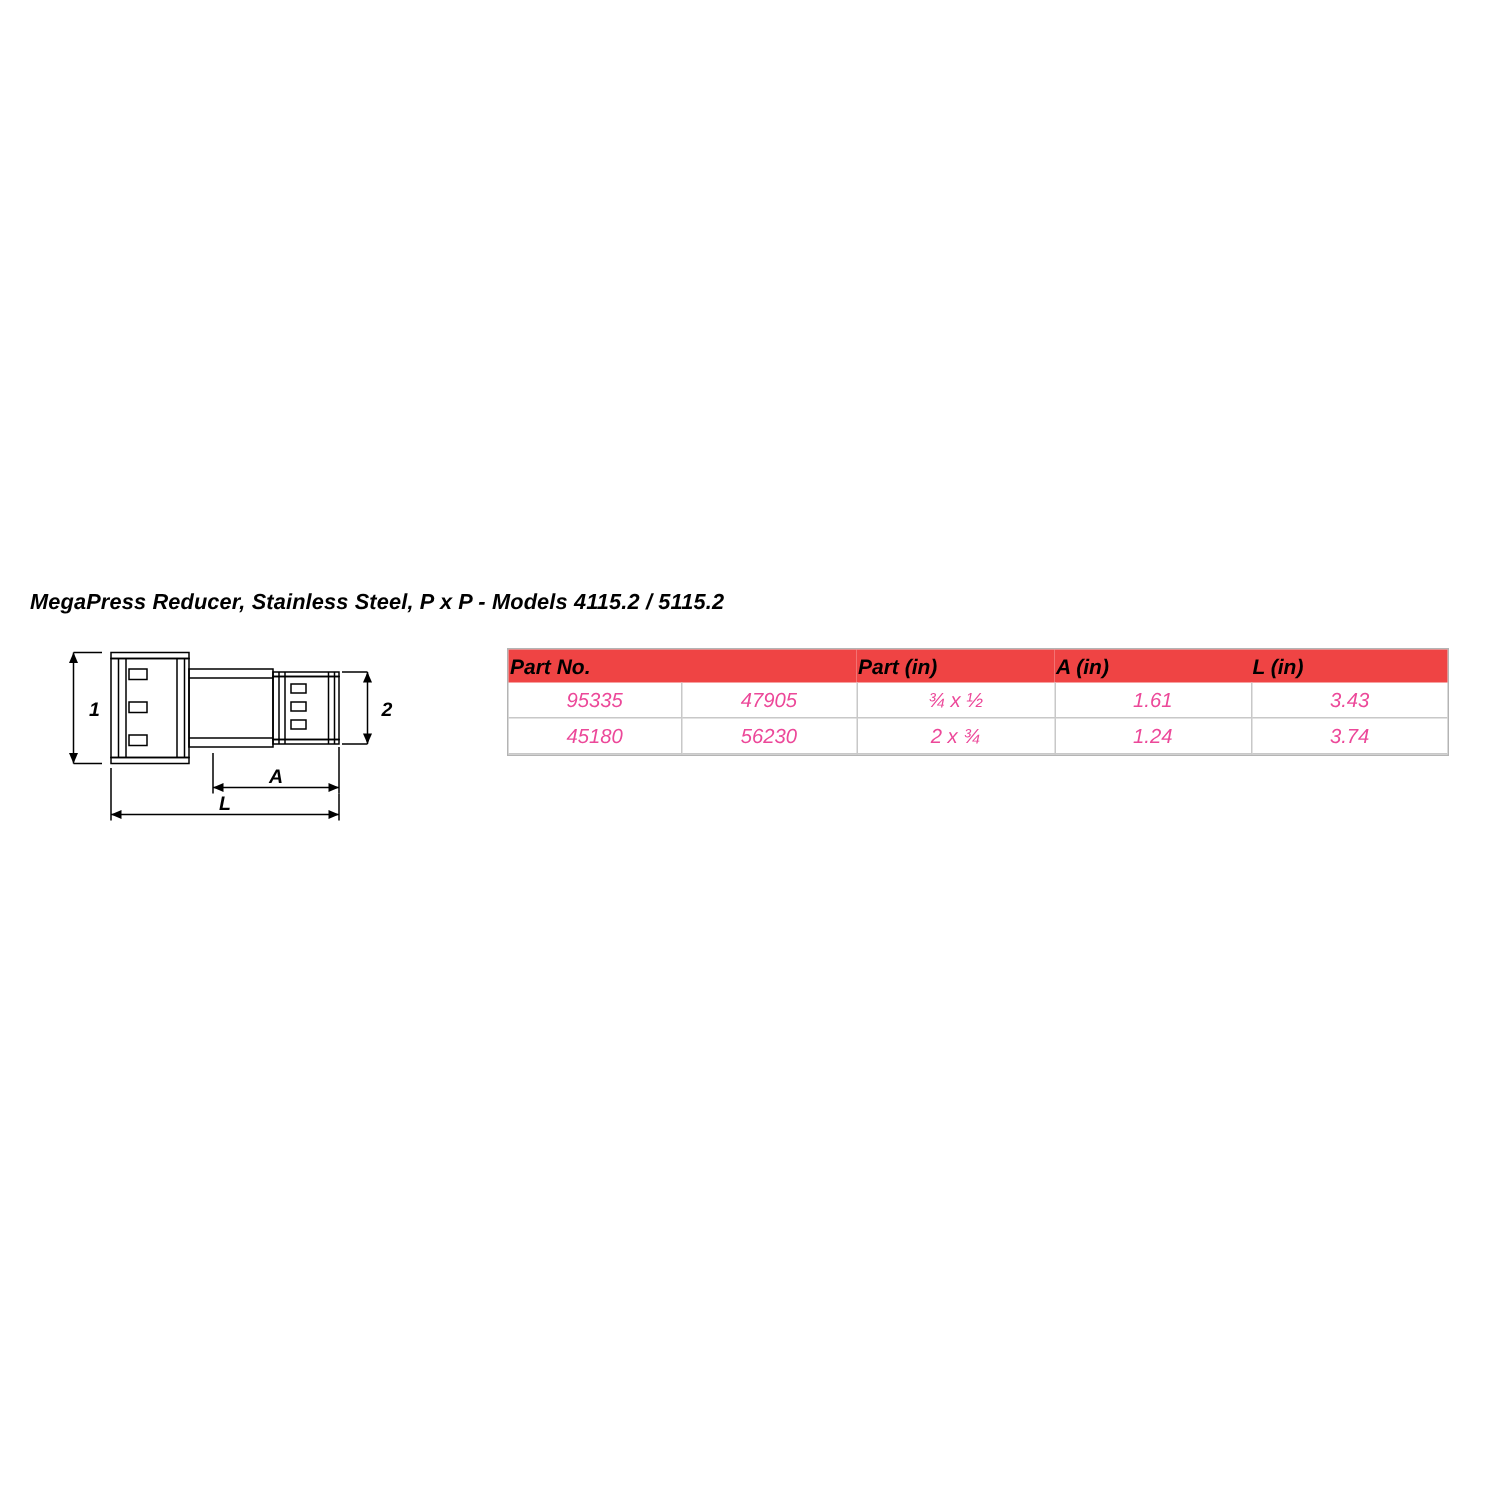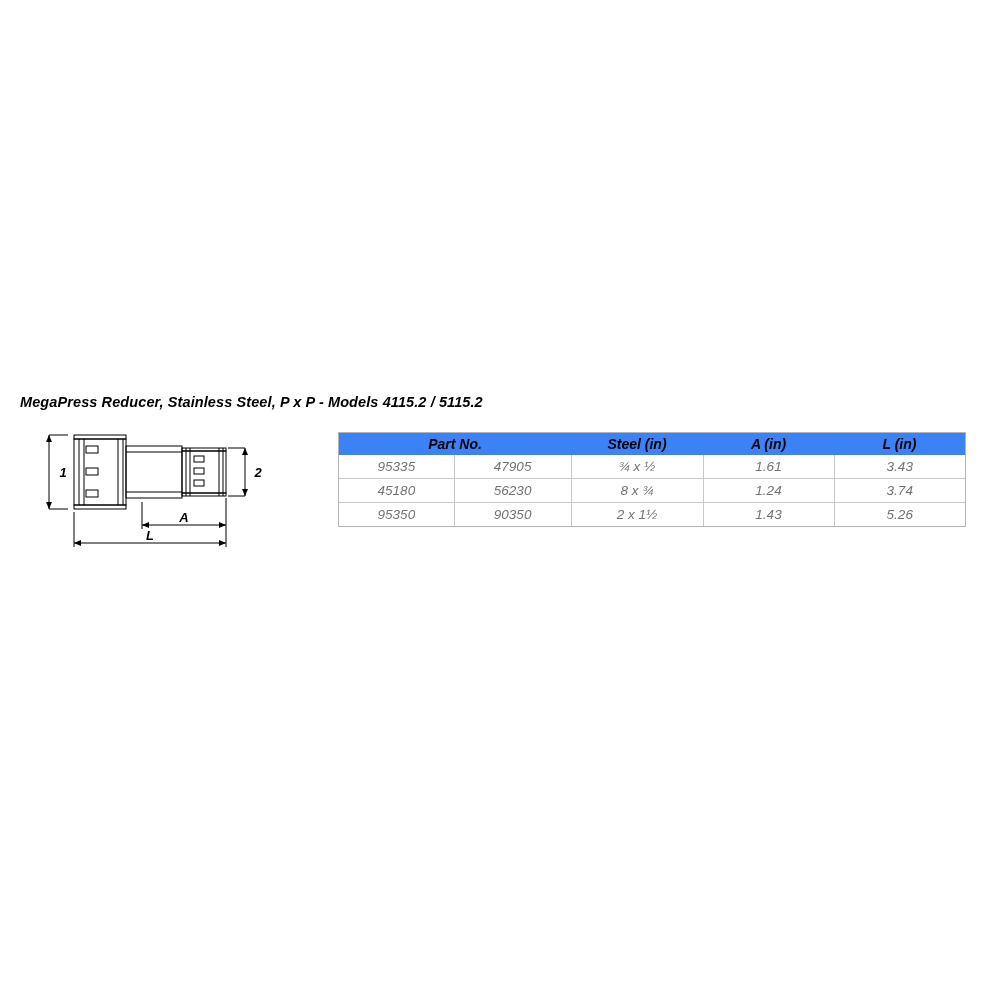--- a/index.html
+++ b/index.html
@@ -38,44 +38,43 @@
 
   
   .drawing {
     position: absolute;
     left: 18px;
     top: 424px;
     width: 300px;
     height: 145px;
   }
   .hdr-row td {
-    background: #3b82f6;
+    background: #ef4444;
     font-weight: bold;
-    text-align: center;
     height: 20px;
     vertical-align: middle;
     font-size: 14px;
   }
   .hdr-row2 td {
     background: #d3d3d3;
     font-weight: bold;
     text-align: center;
     height: 20px;
     vertical-align: middle;
     font-size: 14px;
     border-bottom: 1px solid #9a9a9a;
   }
   .data-row td {
     text-align: center;
     height: 21px;
     vertical-align: middle;
     border-bottom: 1px solid #c8c8c8;
     border-right: 1px solid #c8c8c8;
     font-size: 13.5px;
-    color: #737373;
+    color: #ec4899;
   }
   .data-row td:last-child { border-right: none; }
   .data-row.last td { border-bottom: none; }
 
   .col-304 { width: 120px; }
   .col-316 { width: 120px; }
   .col-size { width: 130px; }
   .col-a    { width: 129px; }
   .col-l    { width: 129px; }
 
@@ -167,43 +166,36 @@
       <text x="166" y="98" font-family="Liberation Sans, sans-serif" font-size="13" font-weight="bold" text-anchor="middle" fill="#000">A</text>
       <text x="132" y="116" font-family="Liberation Sans, sans-serif" font-size="13" font-weight="bold" text-anchor="middle" fill="#000">L</text>
     </svg>
   </div>
 
   <div class="table-wrap">
     <table>
       <tbody>
         <tr class="hdr-row">
           <td class="col-304" colspan="2">Part No.</td>
-          <td class="col-size">Steel (in)</td>
+          <td class="col-size">Part (in)</td>
           <td class="col-a">A (in)</td>
           <td class="col-l">L (in)</td>
         </tr>
 
         <tr class="data-row">
           <td>95335</td>
           <td>47905</td>
           <td>¾ x ½</td>
           <td>1.61</td>
           <td>3.43</td>
         </tr>
         <tr class="data-row">
           <td>45180</td>
           <td>56230</td>
-          <td>8 x ¾</td>
+          <td>2 x ¾</td>
           <td>1.24</td>
           <td>3.74</td>
-        </tr>
-        <tr class="data-row last">
-          <td>95350</td>
-          <td>90350</td>
-          <td>2 x 1½</td>
-          <td>1.43</td>
-          <td>5.26</td>
         </tr>
       </tbody>
     </table>
   </div>
 
 </div>
 
 </body></html>

